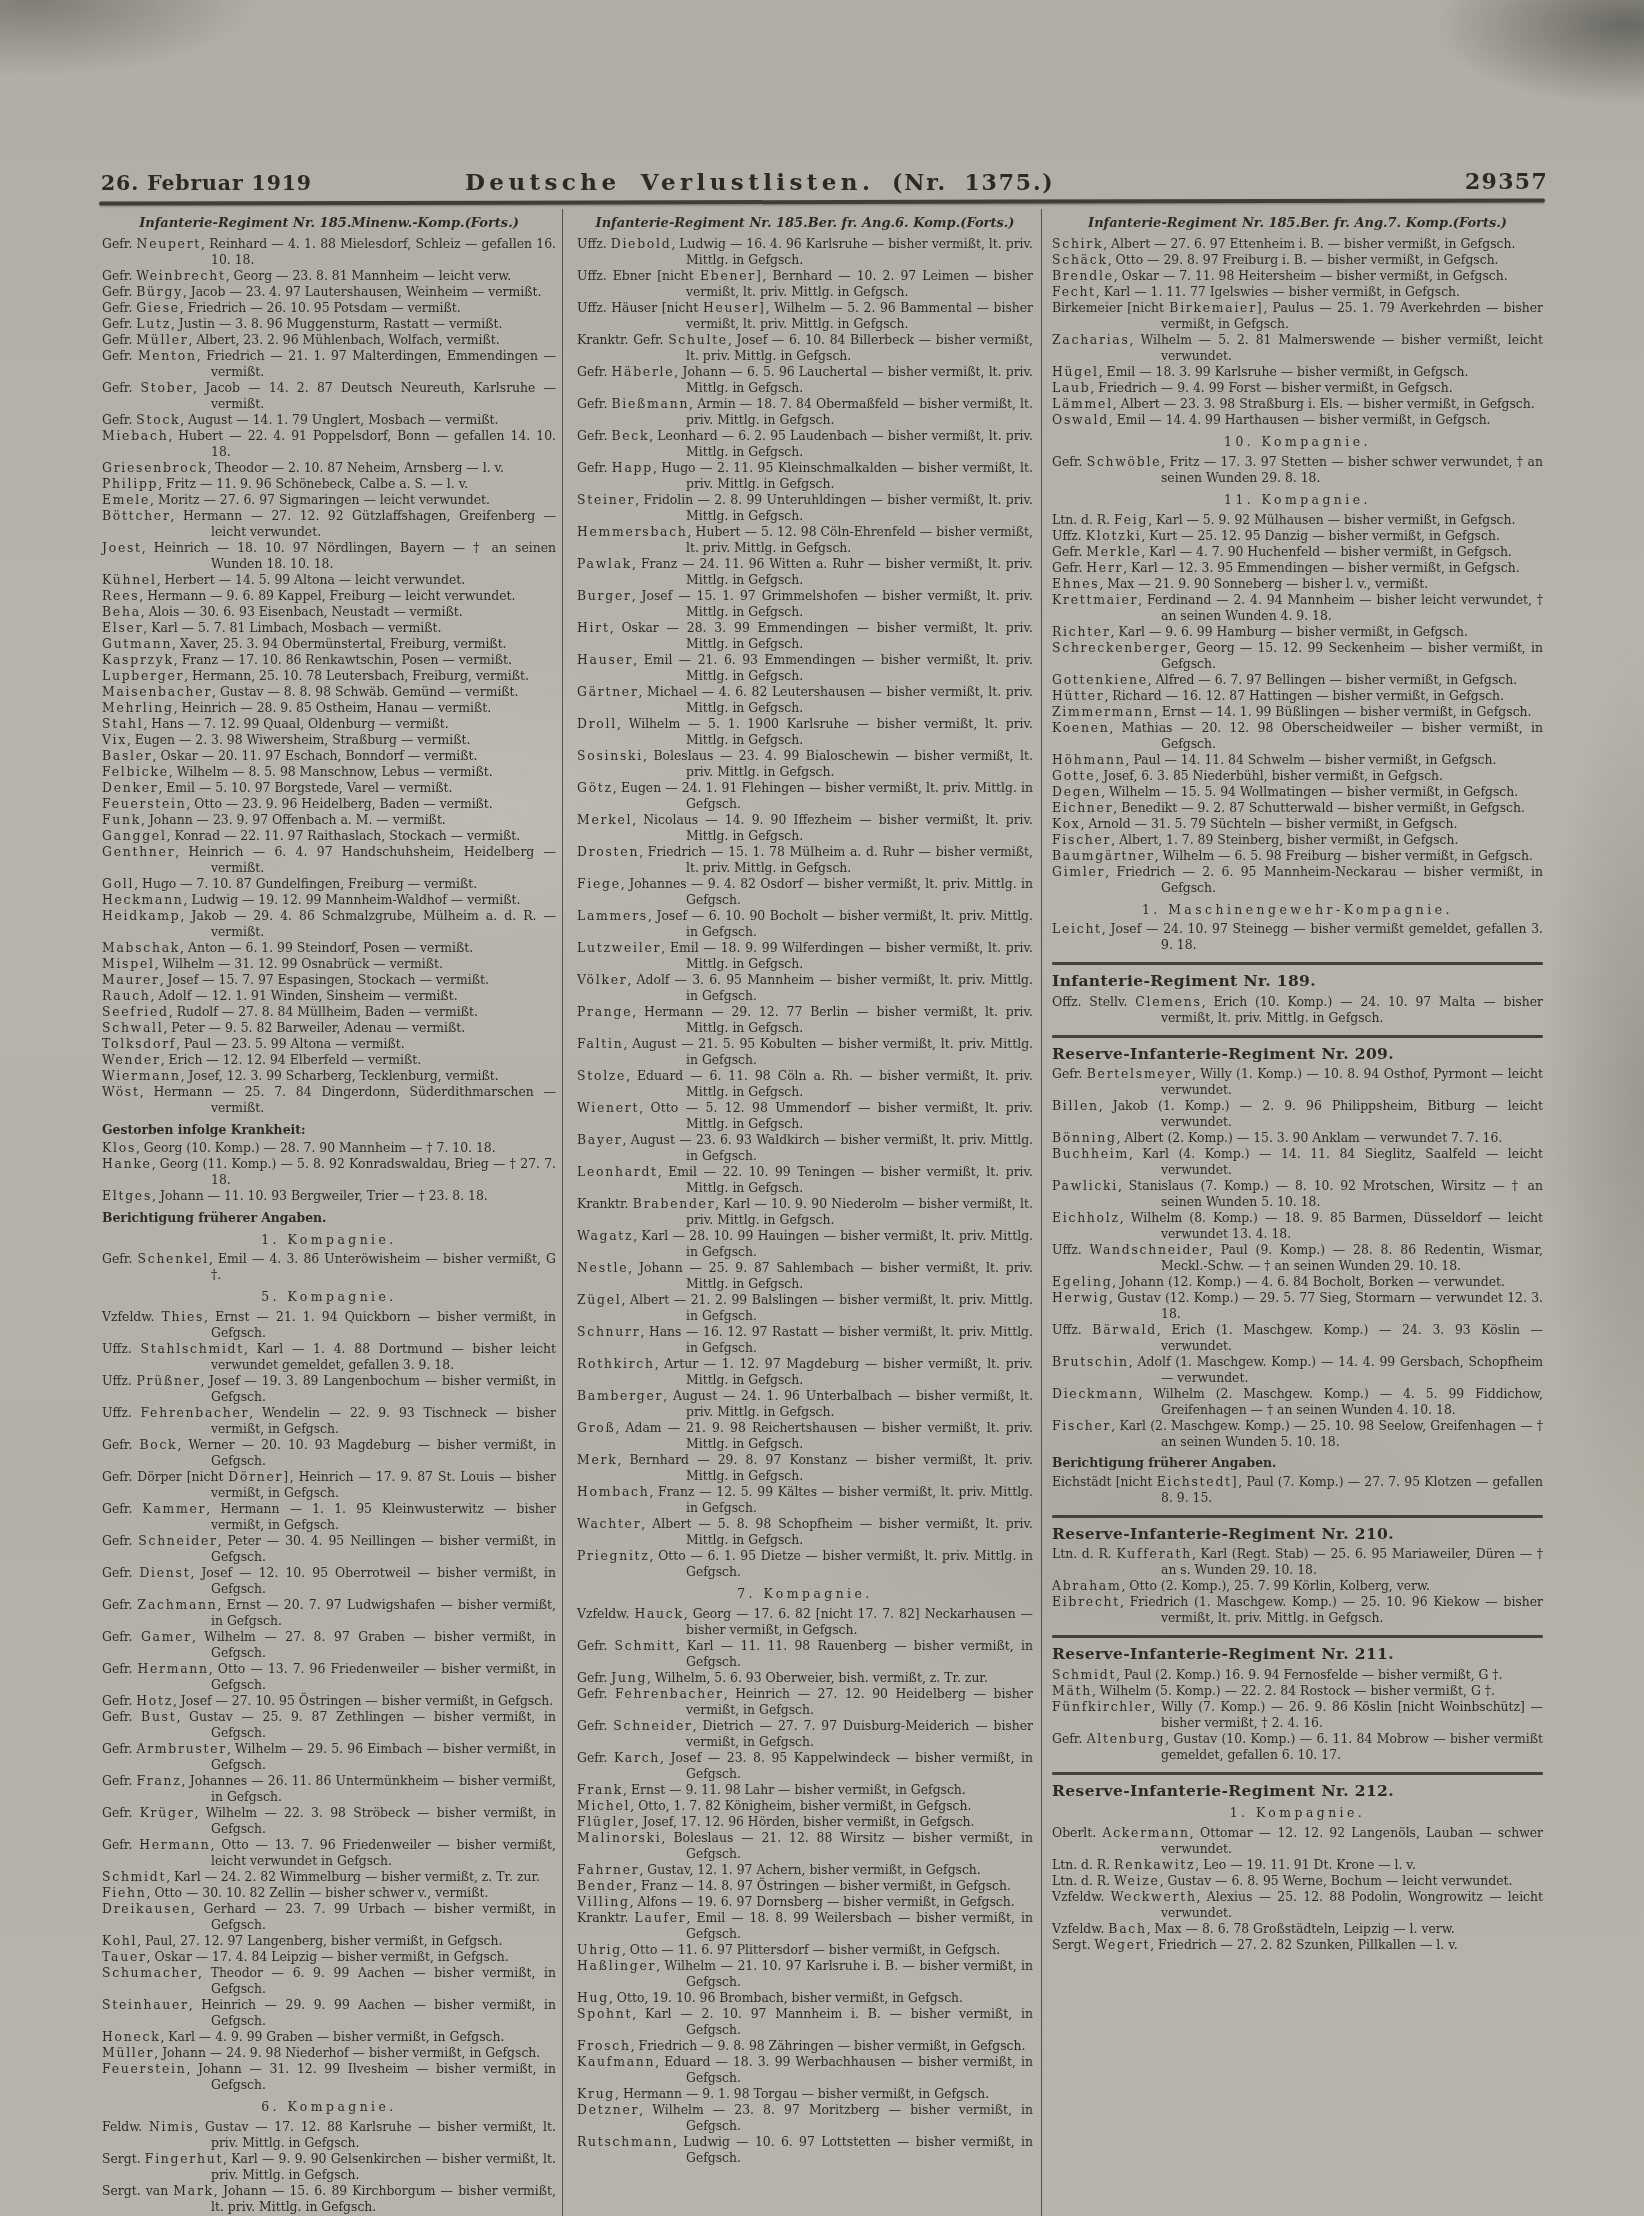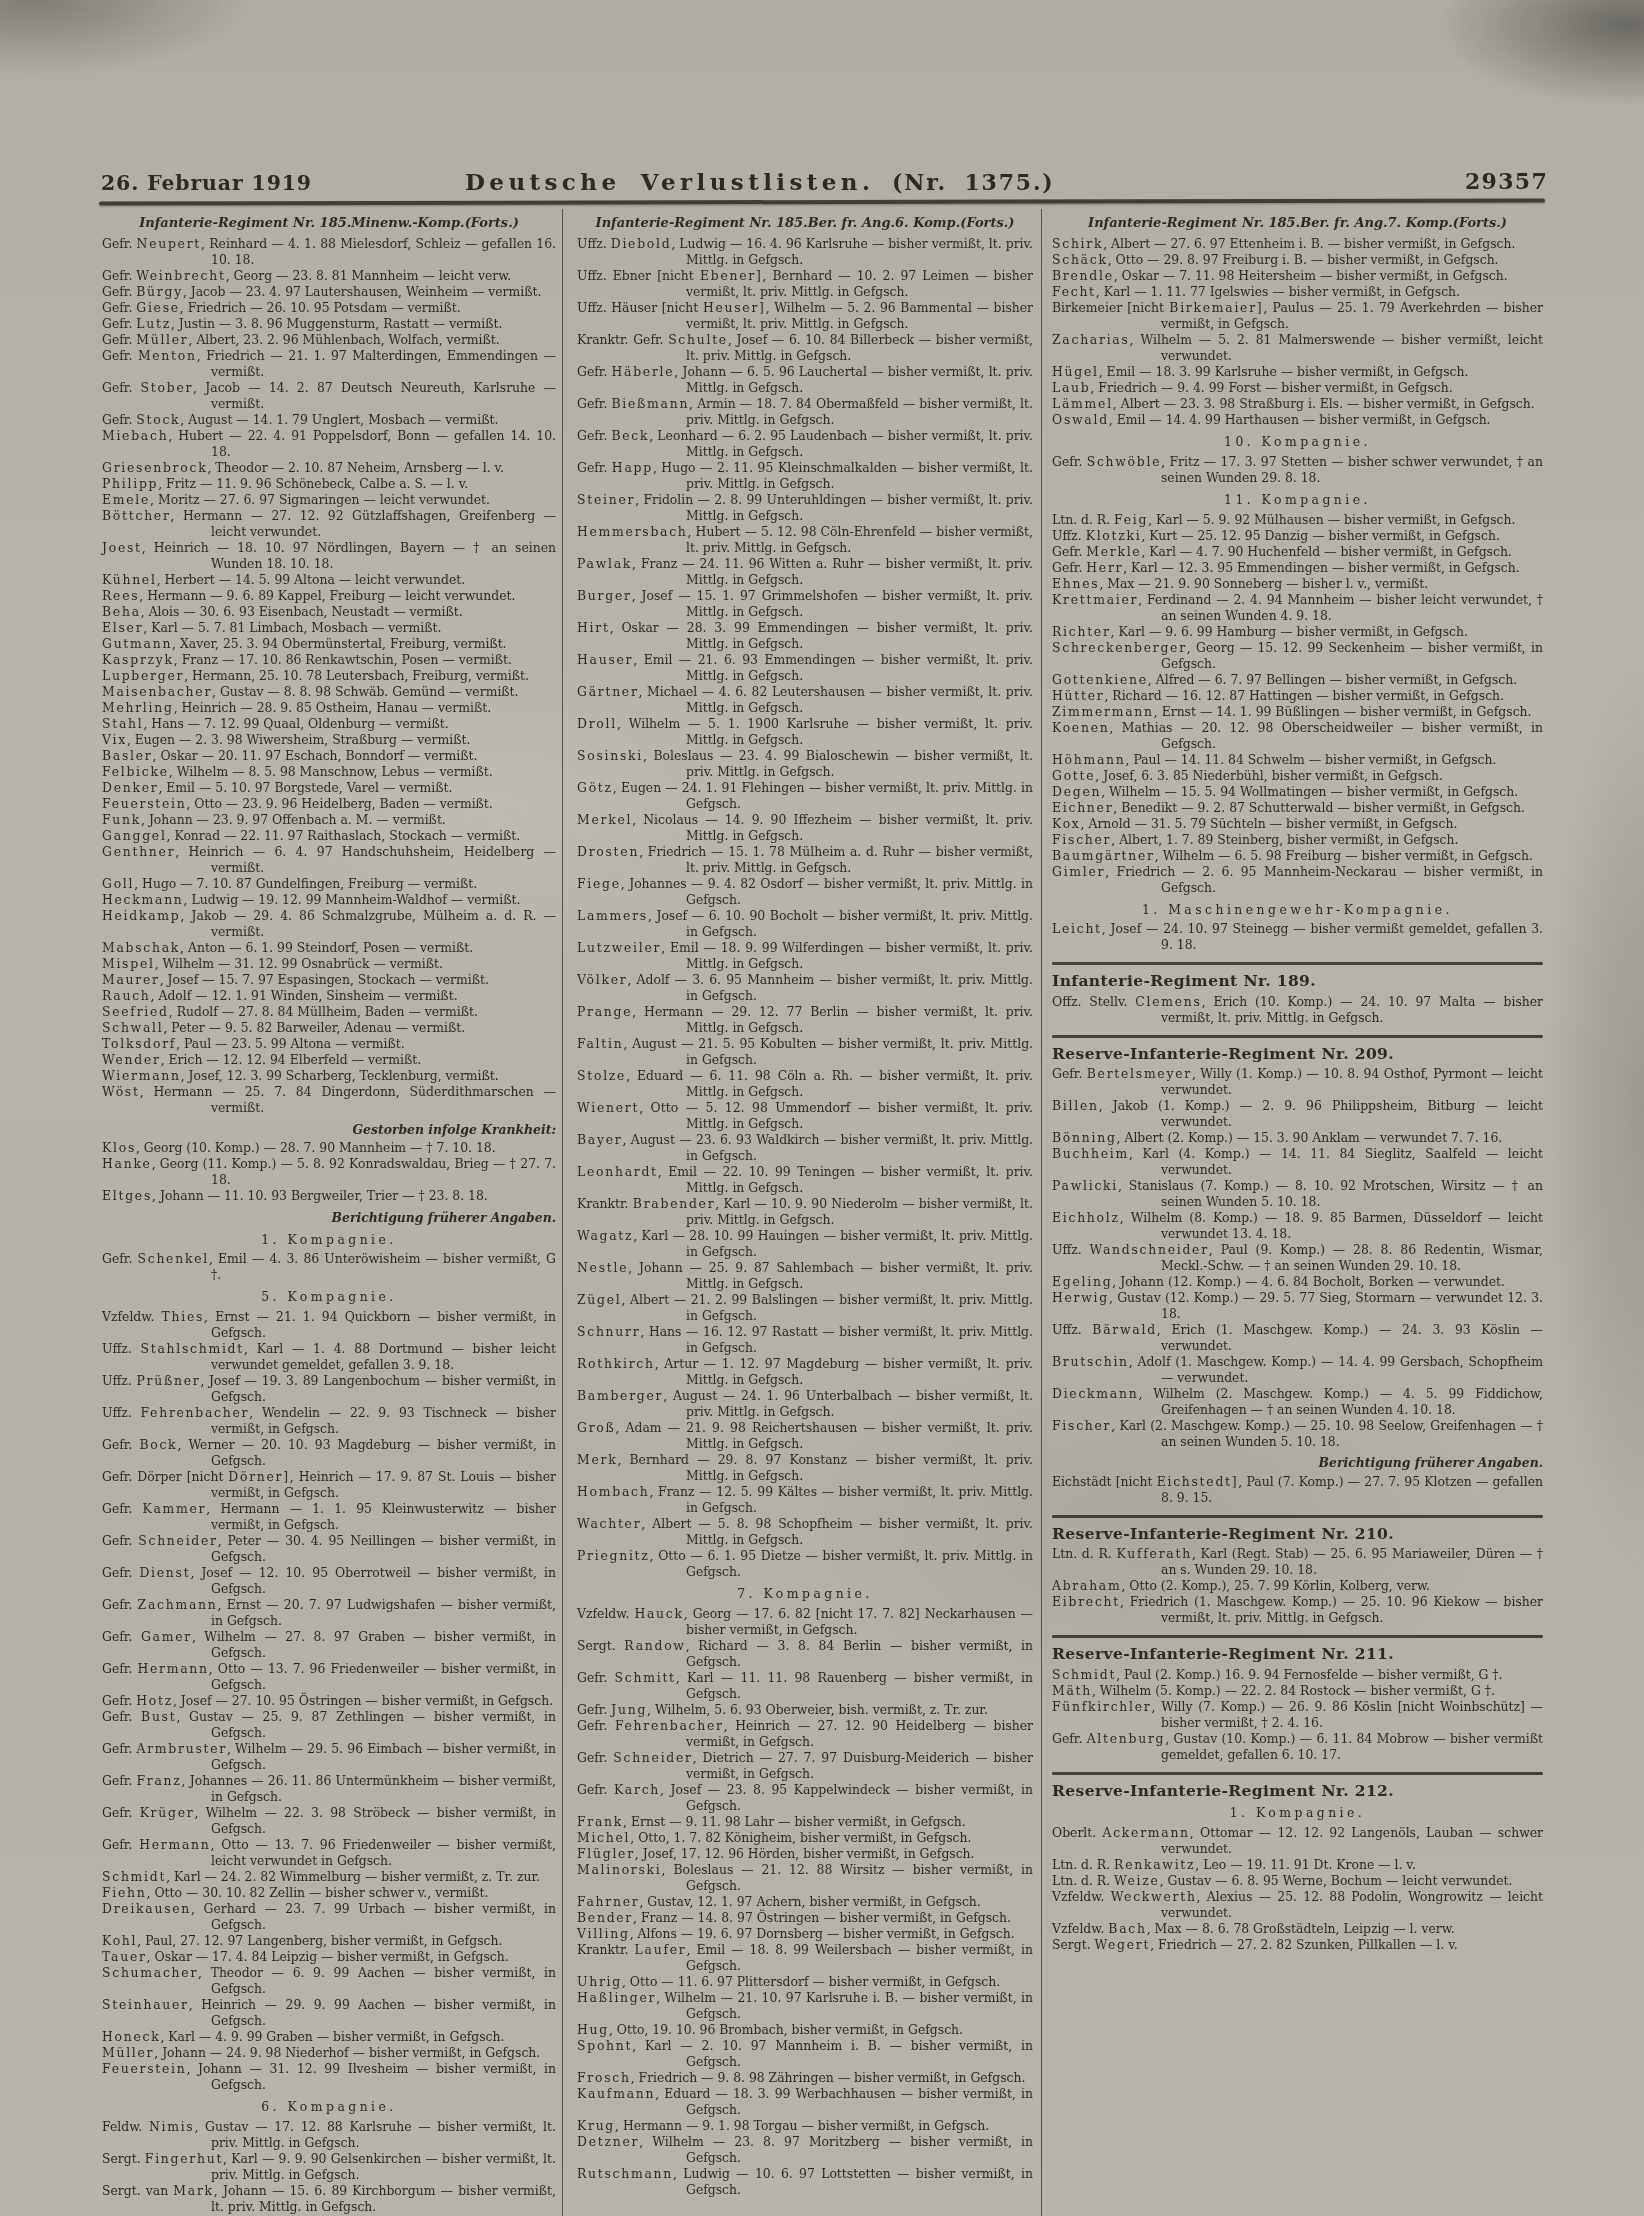--- a/index.html
+++ b/index.html
@@ -21,21 +21,21 @@
   .hdr-page{position:absolute;right:97px;top:168px;font-size:22px;font-weight:bold;letter-spacing:1.3px;}
   .hdr-rule{position:absolute;left:99px;top:200px;width:1446px;height:4.4px;background:#413d35;border-radius:2.2px;transform:rotate(-.12deg);box-shadow:0 1.3px 1.8px rgba(0,0,0,.25);}
   .vdiv{position:absolute;top:209px;width:1.3px;height:2075px;background:#56524a;}
   .col{position:absolute;top:215px;font-size:12.4px;line-height:16px;}
   .col1{left:102px;width:454px;}
   .col2{left:577px;width:456px;}
   .col3{left:1052px;width:491px;}
   .colhead{display:flex;justify-content:center;font-weight:bold;font-size:13px;margin:0 0 5.3px;font-style:italic;}
   .entry{margin:0;padding-left:109px;text-indent:-109px;text-align:justify;}
   .nm{letter-spacing:.14em;}
-  .subhead{text-align:right;font-weight:bold;margin:5.3px 0 2.7px;font-style:italic;}
+  .subhead{text-align:left;font-weight:bold;margin:5.3px 0 2.7px;}
   .komp{text-align:center;letter-spacing:.28em;margin:6.2px 0 3.5px;}
   .regiment{font-weight:bold;font-size:15.5px;margin:8px 0 4.4px;letter-spacing:0.4px;}
   .rule{height:3.1px;background:#45413a;margin:8.9px 0 0;border-radius:1.3px;}
 </style>
 </head>
 <body>
 
 <div class="hdr-date">26. Februar 1919</div>
 <div class="hdr-title"><span>Deutsche Verlustlisten.</span><span class="hdr-issue">(Nr. 1375.)</span></div>
 <div class="hdr-page">29357</div>
@@ -182,21 +182,20 @@
     <p class="entry"><span class="nm">Schnurr</span>, Hans — 16. 12. 97 Rastatt — bisher vermißt, lt. priv. Mittlg. in Gefgsch.</p>
     <p class="entry"><span class="nm">Rothkirch</span>, Artur — 1. 12. 97 Magdeburg — bisher vermißt, lt. priv. Mittlg. in Gefgsch.</p>
     <p class="entry"><span class="nm">Bamberger</span>, August — 24. 1. 96 Unterbalbach — bisher vermißt, lt. priv. Mittlg. in Gefgsch.</p>
     <p class="entry"><span class="nm">Groß</span>, Adam — 21. 9. 98 Reichertshausen — bisher vermißt, lt. priv. Mittlg. in Gefgsch.</p>
     <p class="entry"><span class="nm">Merk</span>, Bernhard — 29. 8. 97 Konstanz — bisher vermißt, lt. priv. Mittlg. in Gefgsch.</p>
     <p class="entry"><span class="nm">Hombach</span>, Franz — 12. 5. 99 Kältes — bisher vermißt, lt. priv. Mittlg. in Gefgsch.</p>
     <p class="entry"><span class="nm">Wachter</span>, Albert — 5. 8. 98 Schopfheim — bisher vermißt, lt. priv. Mittlg. in Gefgsch.</p>
     <p class="entry"><span class="nm">Priegnitz</span>, Otto — 6. 1. 95 Dietze — bisher vermißt, lt. priv. Mittlg. in Gefgsch.</p>
     <div class="komp">7. Kompagnie.</div>
     <p class="entry">Vzfeldw. <span class="nm">Hauck</span>, Georg — 17. 6. 82 [nicht 17. 7. 82] Neckarhausen — bisher vermißt, in Gefgsch.</p>
-    <p class="entry">Sergt. <span class="nm">Randow</span>, Richard — 3. 8. 84 Berlin — bisher vermißt, in Gefgsch.</p>
     <p class="entry">Gefr. <span class="nm">Schmitt</span>, Karl — 11. 11. 98 Rauenberg — bisher vermißt, in Gefgsch.</p>
     <p class="entry">Gefr. <span class="nm">Jung</span>, Wilhelm, 5. 6. 93 Oberweier, bish. vermißt, z. Tr. zur.</p>
     <p class="entry">Gefr. <span class="nm">Fehrenbacher</span>, Heinrich — 27. 12. 90 Heidelberg — bisher vermißt, in Gefgsch.</p>
     <p class="entry">Gefr. <span class="nm">Schneider</span>, Dietrich — 27. 7. 97 Duisburg-Meiderich — bisher vermißt, in Gefgsch.</p>
     <p class="entry">Gefr. <span class="nm">Karch</span>, Josef — 23. 8. 95 Kappelwindeck — bisher vermißt, in Gefgsch.</p>
     <p class="entry"><span class="nm">Frank</span>, Ernst — 9. 11. 98 Lahr — bisher vermißt, in Gefgsch.</p>
     <p class="entry"><span class="nm">Michel</span>, Otto, 1. 7. 82 Königheim, bisher vermißt, in Gefgsch.</p>
     <p class="entry"><span class="nm">Flügler</span>, Josef, 17. 12. 96 Hörden, bisher vermißt, in Gefgsch.</p>
     <p class="entry"><span class="nm">Malinorski</span>, Boleslaus — 21. 12. 88 Wirsitz — bisher vermißt, in Gefgsch.</p>
     <p class="entry"><span class="nm">Fahrner</span>, Gustav, 12. 1. 97 Achern, bisher vermißt, in Gefgsch.</p>

